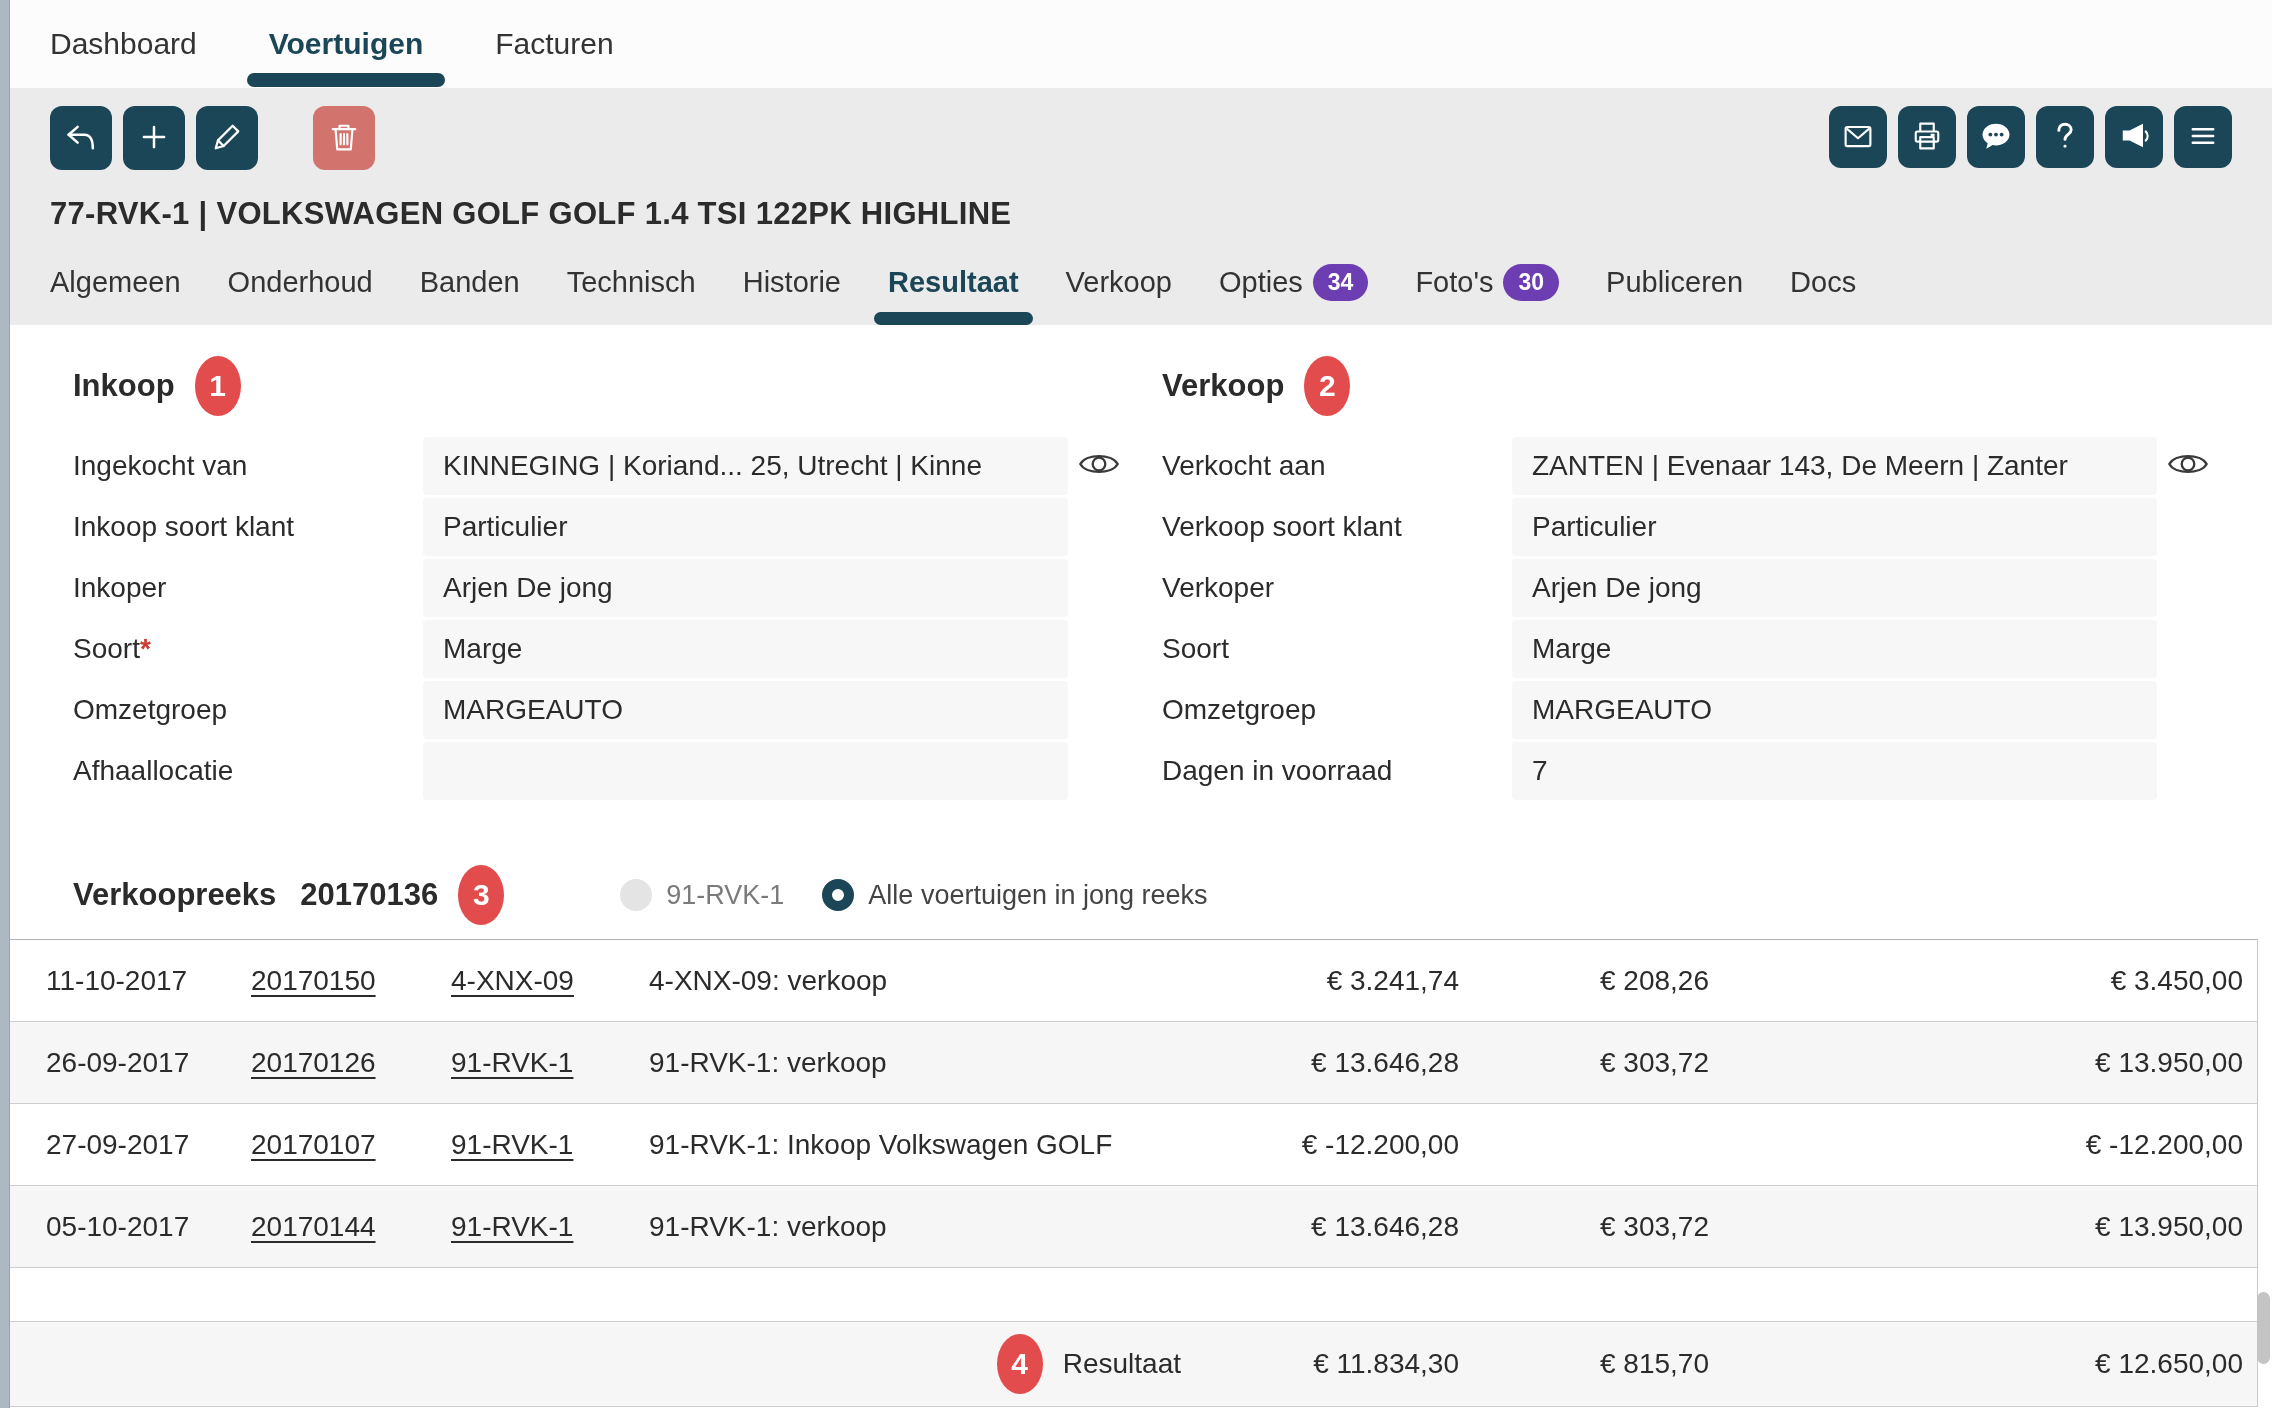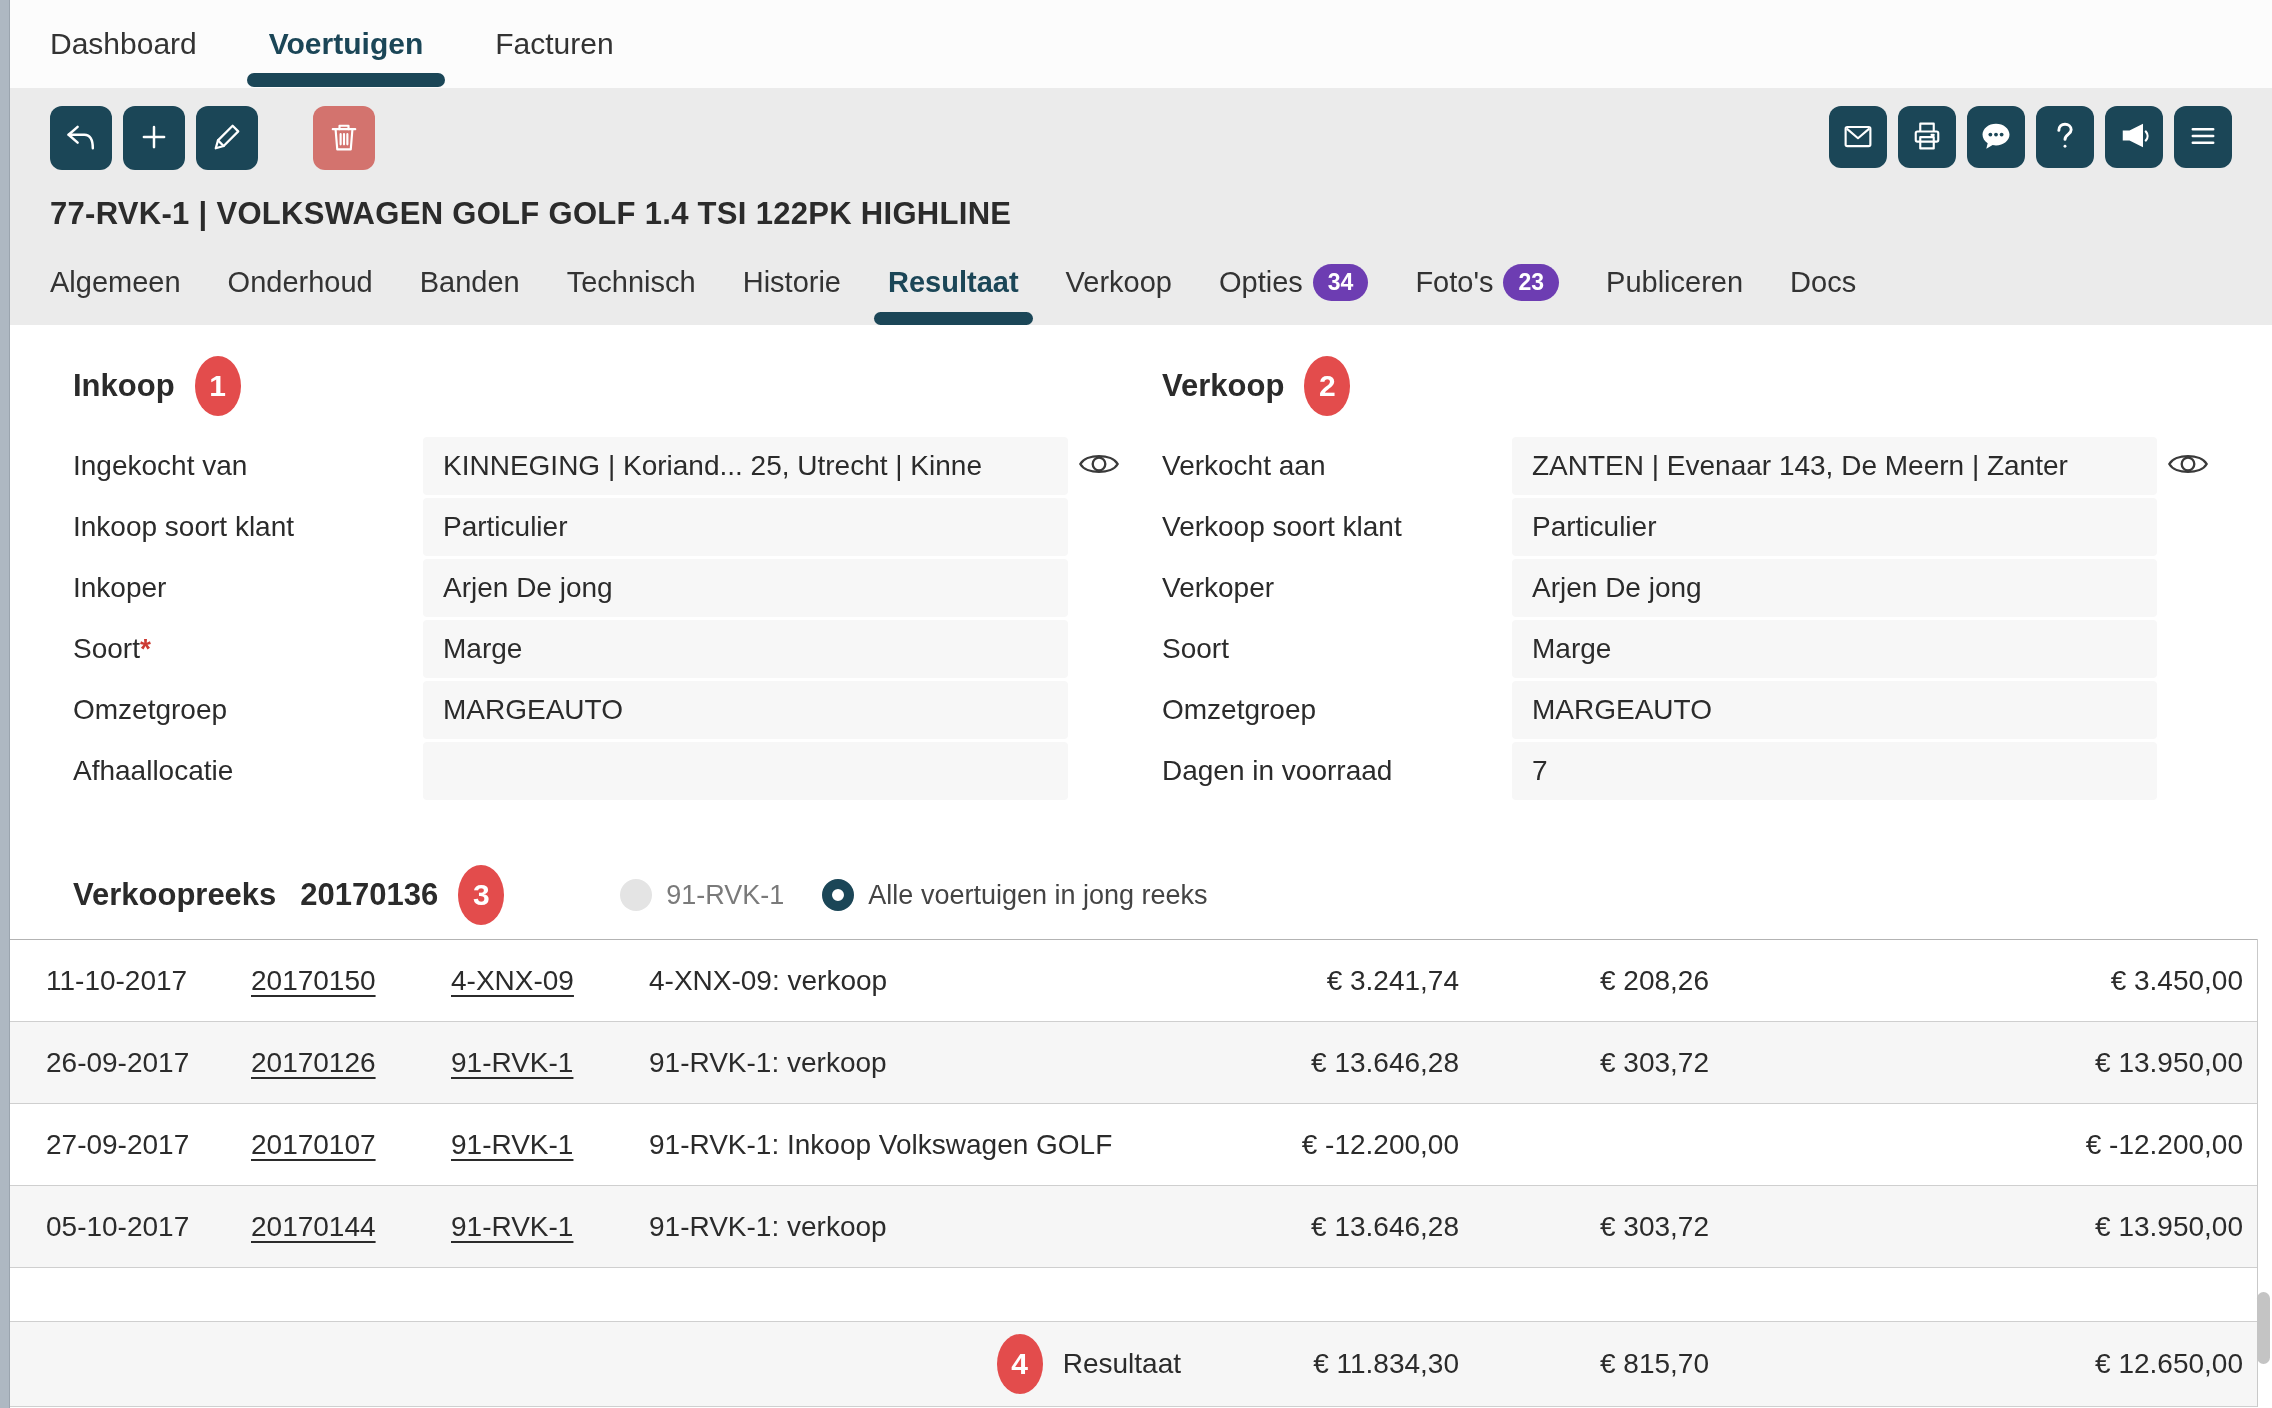--- a/index.html
+++ b/index.html
@@ -203,21 +203,21 @@
         </div>
       <div class="tab">
           <span>Verkoop</span>
         </div>
       <div class="tab">
         <span>Opties</span>
         <span class="tab-badge">34</span>
       </div>
       <div class="tab">
         <span>Foto's</span>
-        <span class="tab-badge">23</span>
+        <span class="tab-badge">30</span>
       </div>
       <div class="tab">
           <span>Publiceren</span>
         </div>
       <div class="tab">
           <span>Docs</span>
         </div>
     </div>
   </div>
 

